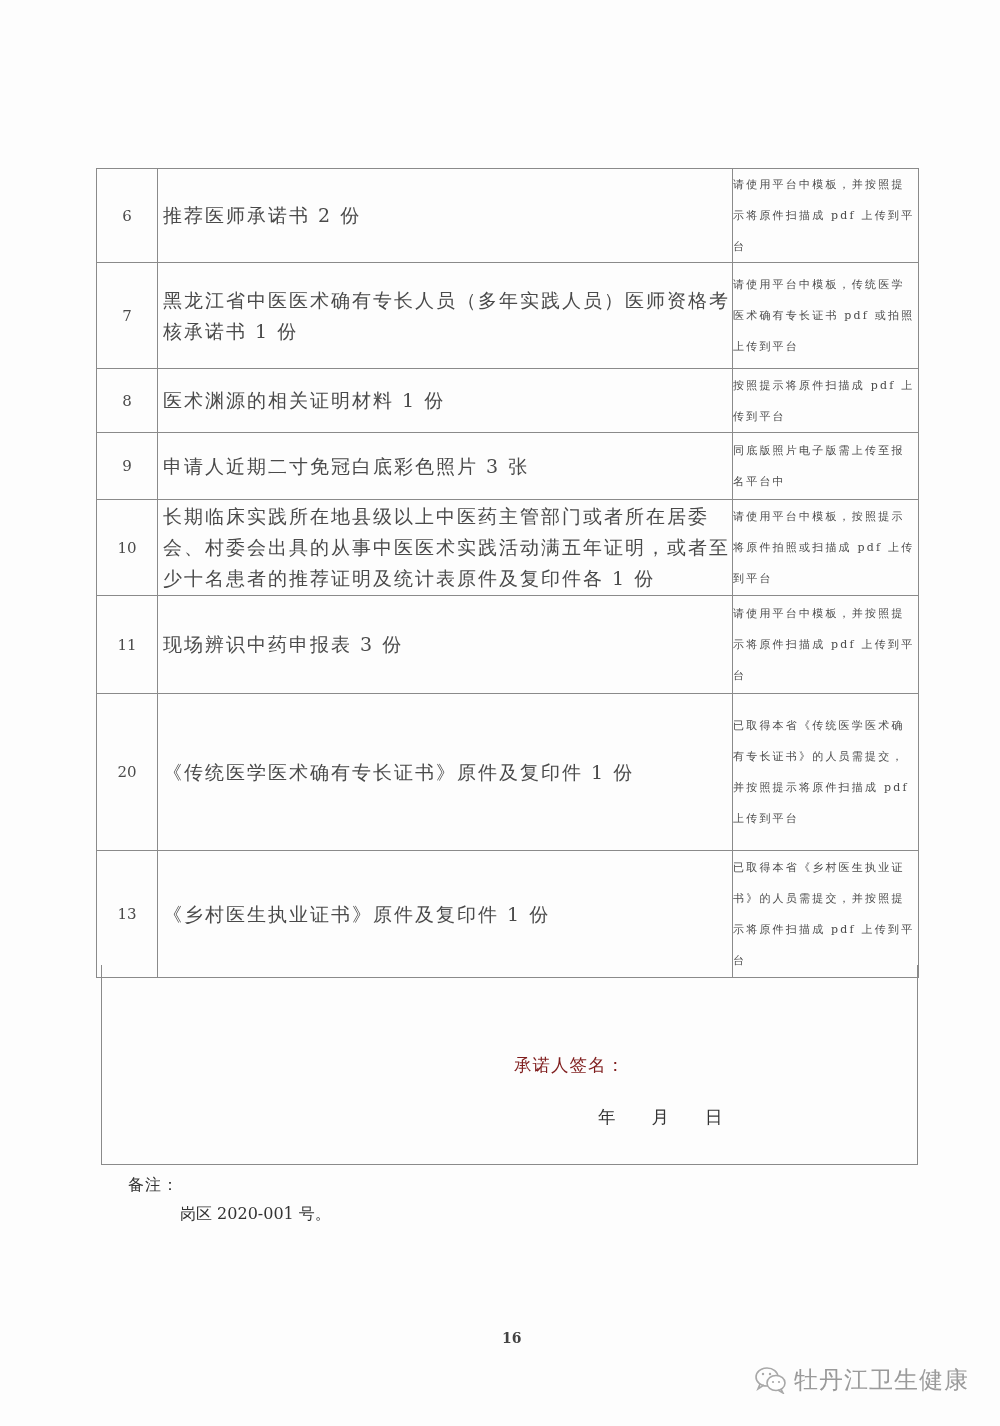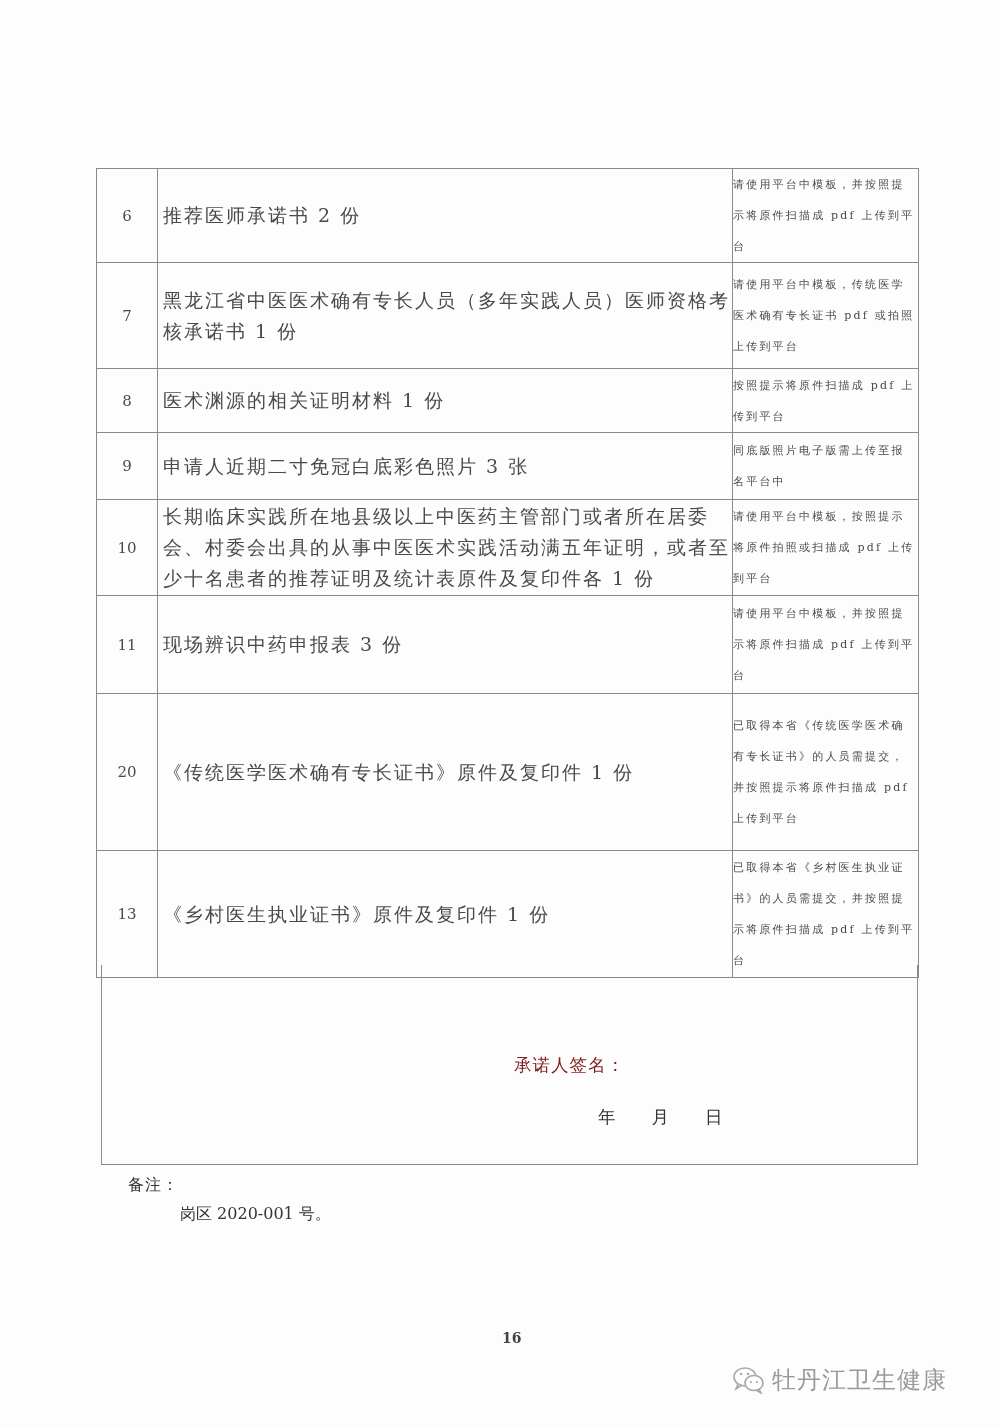--- a/index.html
+++ b/index.html
@@ -111,21 +111,21 @@
   .page-number {
     position: absolute;
     left: 502px;
     top: 1330px;
     font-size: 14px;
     font-weight: bold;
     color: #444;
   }
   .watermark {
     position: absolute;
-    left: 732px;
+    left: 754px;
     top: 1364px;
     display: flex;
     align-items: center;
     gap: 6px;
     color: #9a9a9a;
     font-family: "DejaVu Sans", "Liberation Sans", sans-serif;
     font-size: 24px;
     letter-spacing: 1px;
   }
   .wechat-icon svg { display: block; }

